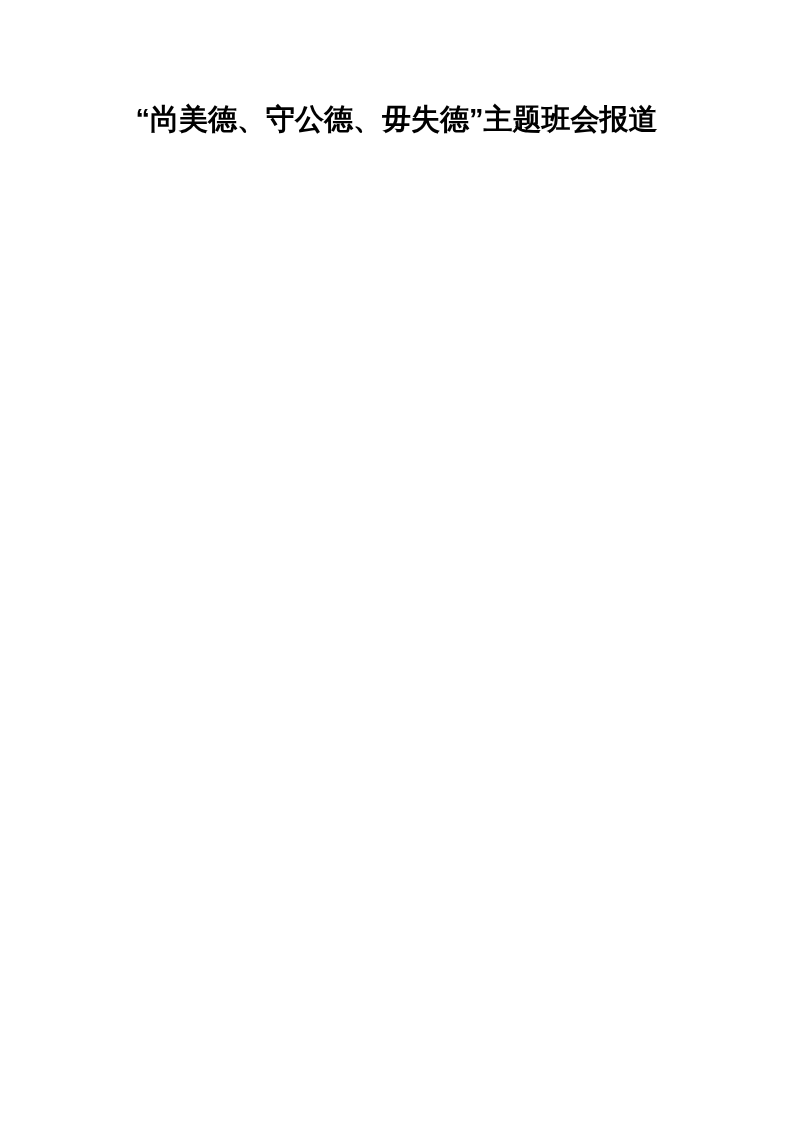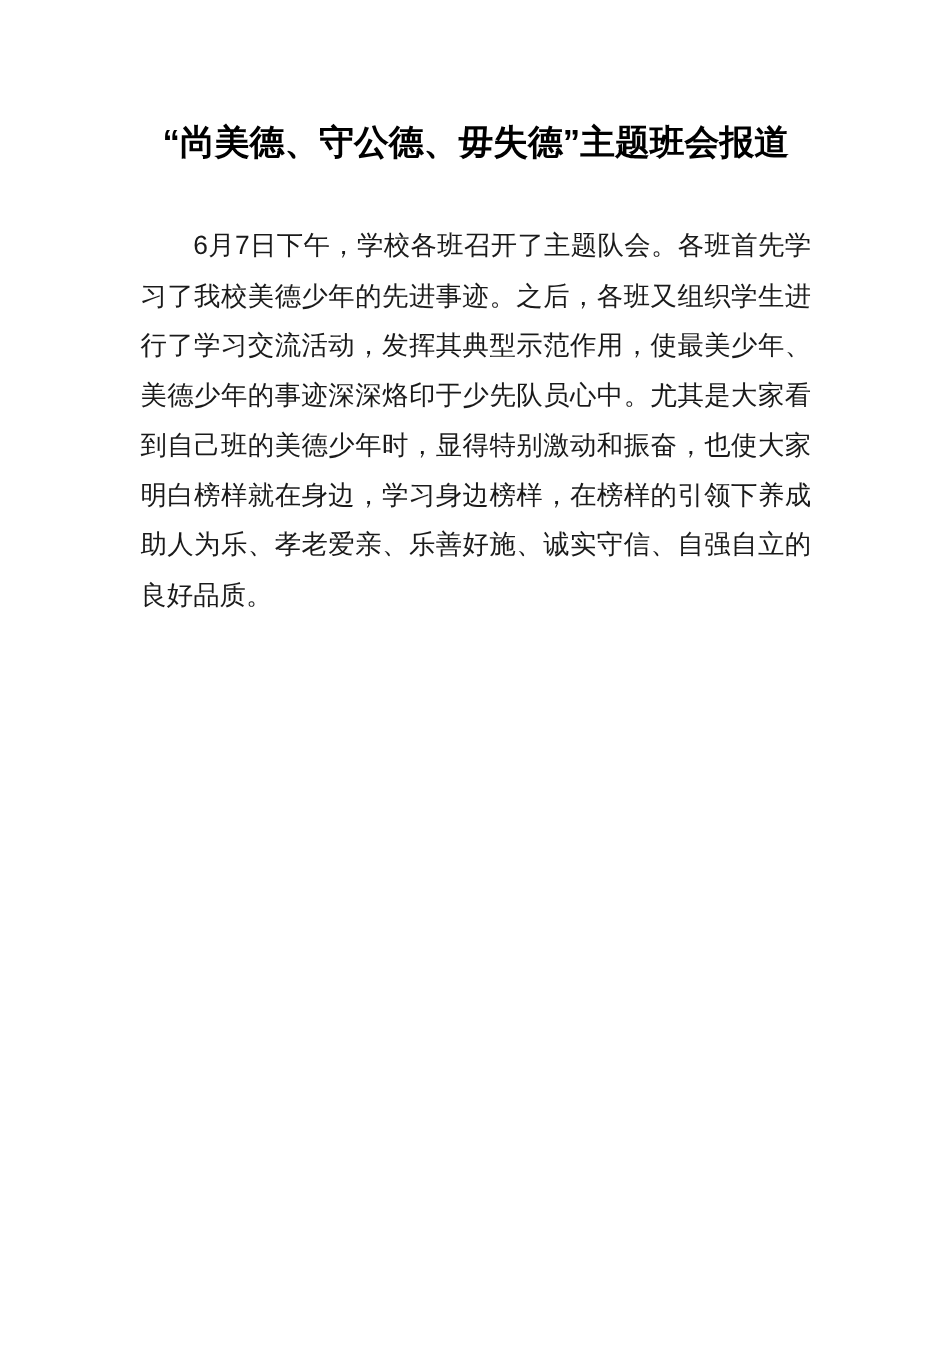--- a/index.html
+++ b/index.html
@@ -40,15 +40,14 @@
     color: #1a1a1a;
     word-break: break-all;
   }
 </style>
 </head>
 <body>
 
 <div class="page">
   <h1 class="doc-title">“尚美德、守公德、毋失德”主题班会报道</h1>
   <div class="doc-body">
-    <p class="doc-paragraph">6月7日下午，学校各班召开了主题队会。各班首先学习了我校美德少年的先进事迹。之后，各班又组织学生进行了学习交流活动，发挥其典型示范作用，使最美少年、美德少年的事迹深深烙印于少先队员心中。尤其是大家看到自己班的美德少年时，显得特别激动和振奋，也使大家明白榜样就在身边，学习身边榜样，在榜样的引领下养成助人为乐、孝老爱亲、乐善好施、诚实守信、自强自立的良好品质。</p>
   </div>
 </div>
 
 </body></html>

